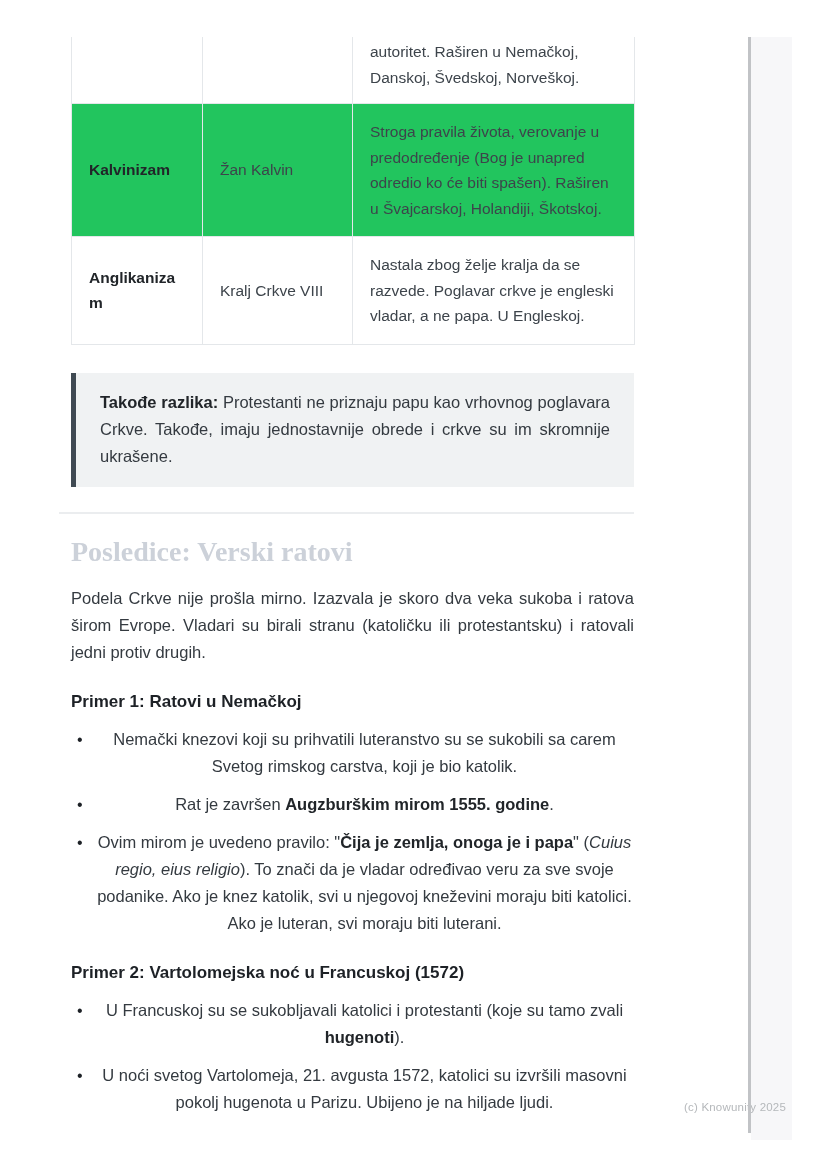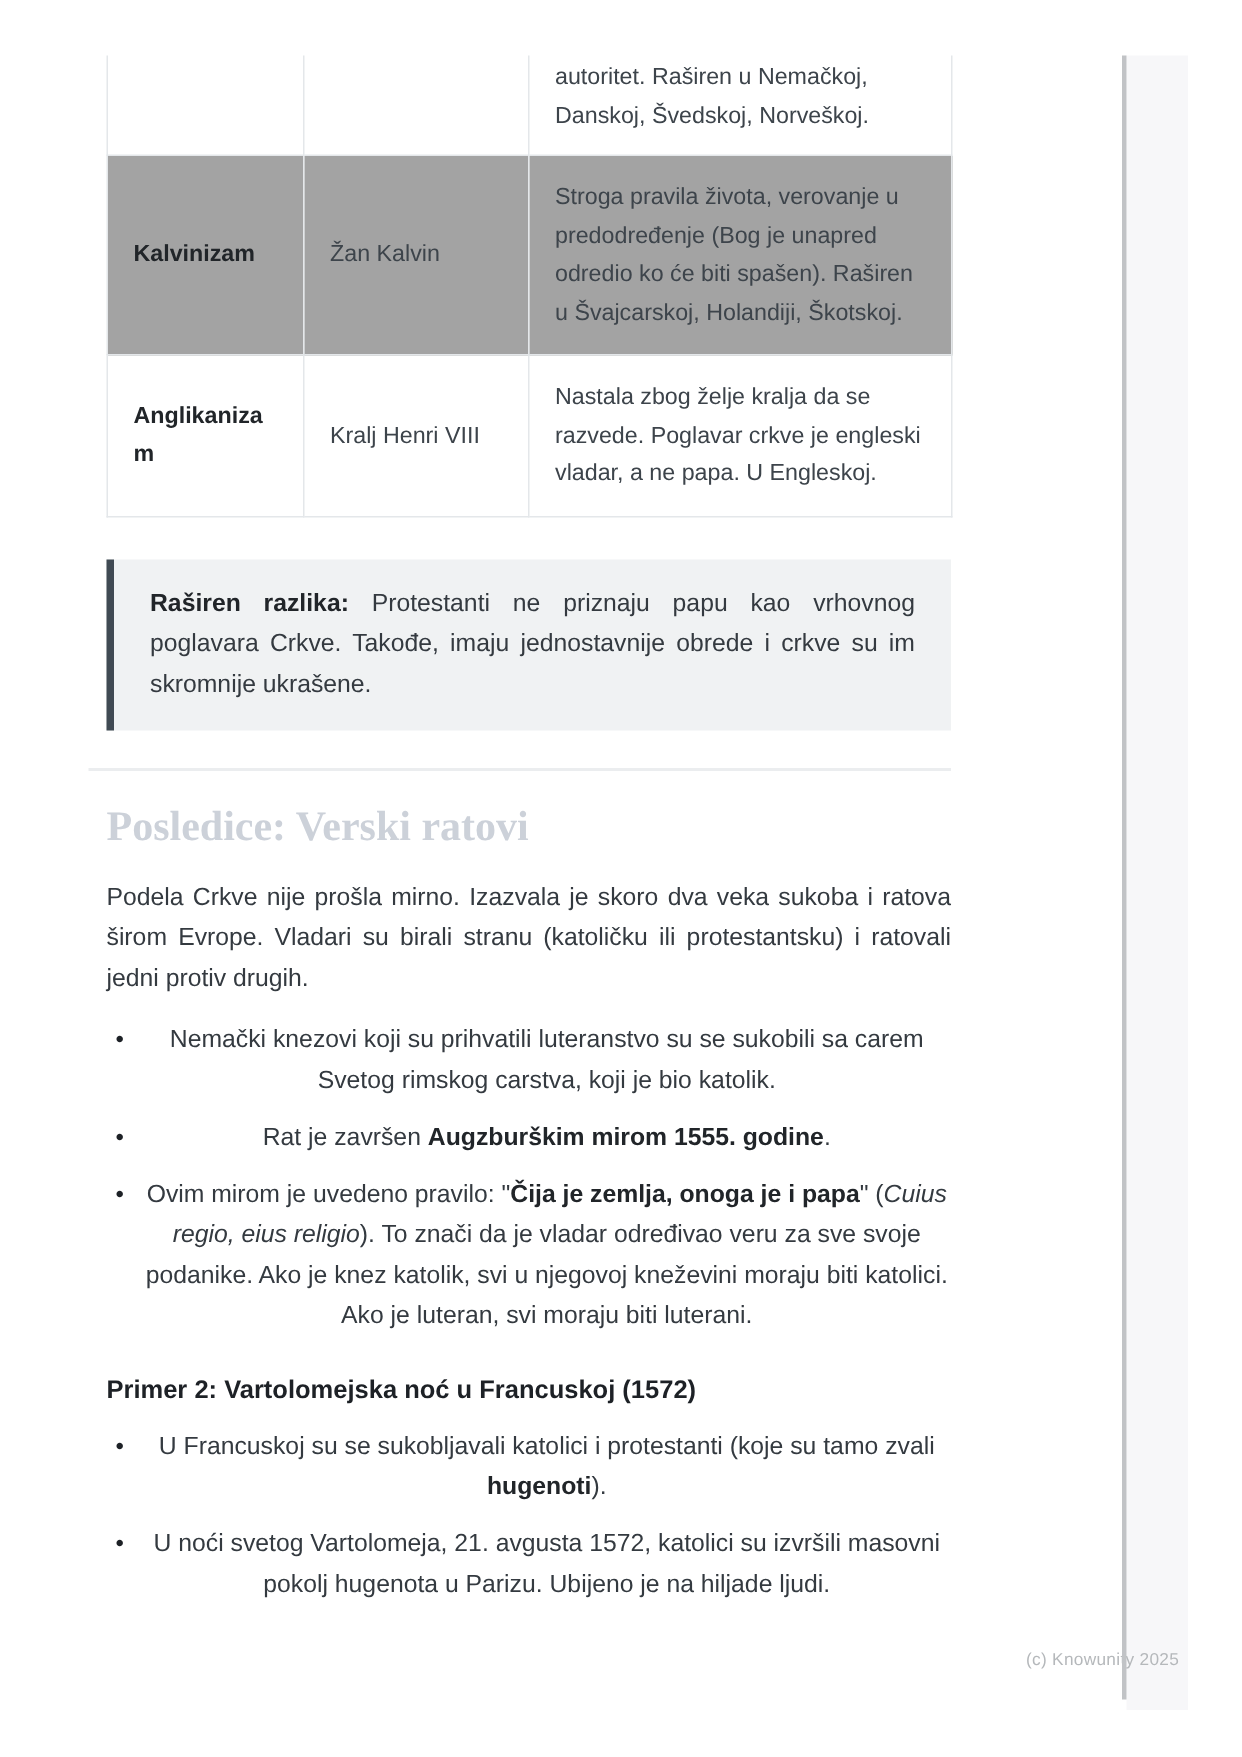--- a/index.html
+++ b/index.html
@@ -14,21 +14,21 @@
 
   
   table.doc-table{border-collapse:collapse;width:563px;table-layout:fixed;}
   .doc-table td{
     border:1px solid #e4e7ea;
     font-size:15.5px;line-height:25.5px;
     padding:15px 17px;vertical-align:middle;color:#3d444b;
     word-wrap:break-word;
   }
   .doc-table tr.cut td{border-top:none;vertical-align:top;padding:2px 17px 13px;}
-  .doc-table tr.zebra td{background:#a3a3a3;}
+  .doc-table tr.zebra td{background:#22c55e;}
   .doc-table td.name{font-weight:700;color:#212529;}
 
   
   .callout{
     margin-top:28px;
     background:#f0f2f3;
     border-left:5px solid #404a53;
     padding:16px 24px 17px 24px;
     font-size:16.5px;line-height:27px;
     text-align:justify;color:#343a40;
@@ -91,34 +91,35 @@
         <td></td>
         <td>autoritet. Raširen u Nemačkoj, Danskoj, Švedskoj, Norveškoj.</td>
       </tr>
       <tr class="zebra">
         <td class="name">Kalvinizam</td>
         <td>Žan Kalvin</td>
         <td>Stroga pravila života, verovanje u predodređenje (Bog je unapred odredio ko će biti spašen). Raširen u Švajcarskoj, Holandiji, Škotskoj.</td>
       </tr>
       <tr>
         <td class="name">Anglikanizam</td>
-        <td>Kralj Henri VIII</td>
+        <td>Kralj Crkve VIII</td>
         <td>Nastala zbog želje kralja da se razvede. Poglavar crkve je engleski vladar, a ne papa. U Engleskoj.</td>
       </tr>
     </tbody>
   </table>
 
-  <div class="callout"><span class="label">Raširen razlika:</span> <span>Protestanti ne priznaju papu kao vrhovnog poglavara Crkve. Takođe, imaju jednostavnije obrede i crkve su im skromnije ukrašene.</span></div>
+  <div class="callout"><span class="label">Takođe razlika:</span> <span>Protestanti ne priznaju papu kao vrhovnog poglavara Crkve. Takođe, imaju jednostavnije obrede i crkve su im skromnije ukrašene.</span></div>
 
   <hr class="divider">
 
   <h2 class="section-title">Posledice: Verski ratovi</h2>
 
   <p class="intro">Podela Crkve nije prošla mirno. Izazvala je skoro dva veka sukoba i ratova širom Evrope. Vladari su birali stranu (katoličku ili protestantsku) i ratovali jedni protiv drugih.</p>
 
+  <h3 class="example-heading">Primer 1: Ratovi u Nemačkoj</h3>
 
   <ul class="bullets">
     <li><span>Nemački knezovi koji su prihvatili luteranstvo su se sukobili sa carem Svetog rimskog carstva, koji je bio katolik.</span></li>
     <li><span>Rat je završen </span><span class="b">Augzburškim mirom 1555. godine</span><span>.</span></li>
     <li><span>Ovim mirom je uvedeno pravilo: "</span><span class="b">Čija je zemlja, onoga je i papa</span><span>" (</span><span class="i">Cuius regio, eius religio</span><span>). To znači da je vladar određivao veru za sve svoje podanike. Ako je knez katolik, svi u njegovoj kneževini moraju biti katolici. Ako je luteran, svi moraju biti luterani.</span></li>
   </ul>
 
   <h3 class="example-heading">Primer 2: Vartolomejska noć u Francuskoj (1572)</h3>
 
   <ul class="bullets">

